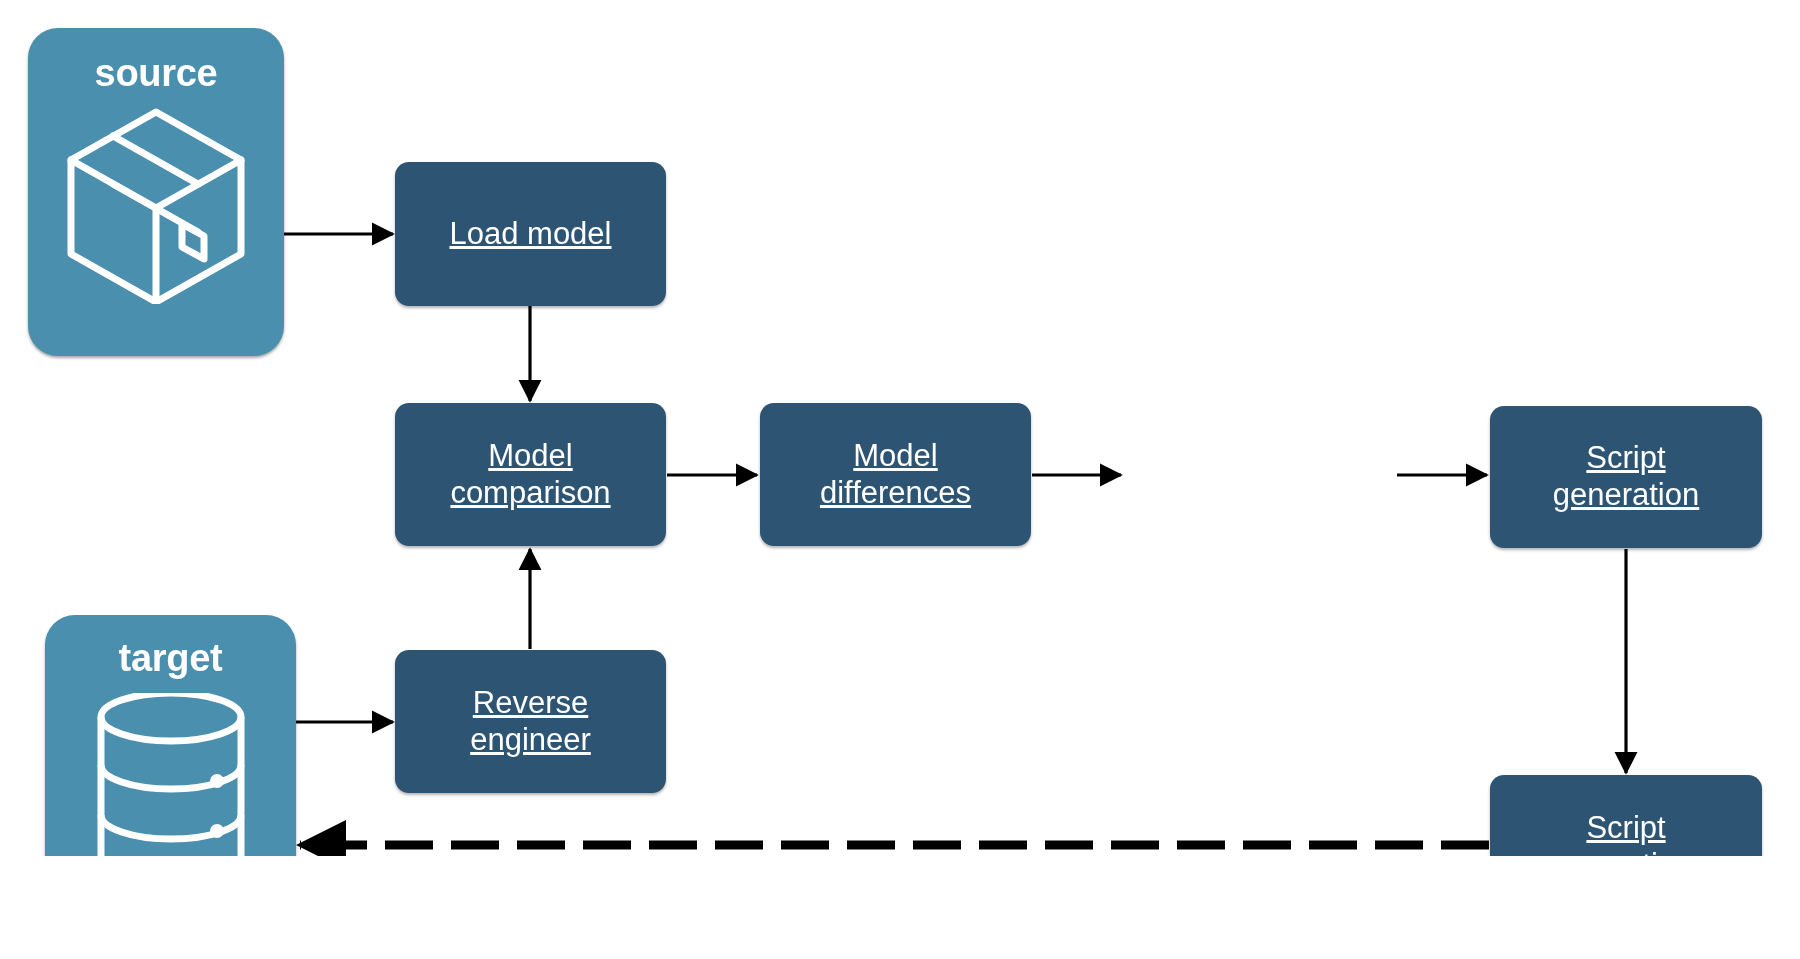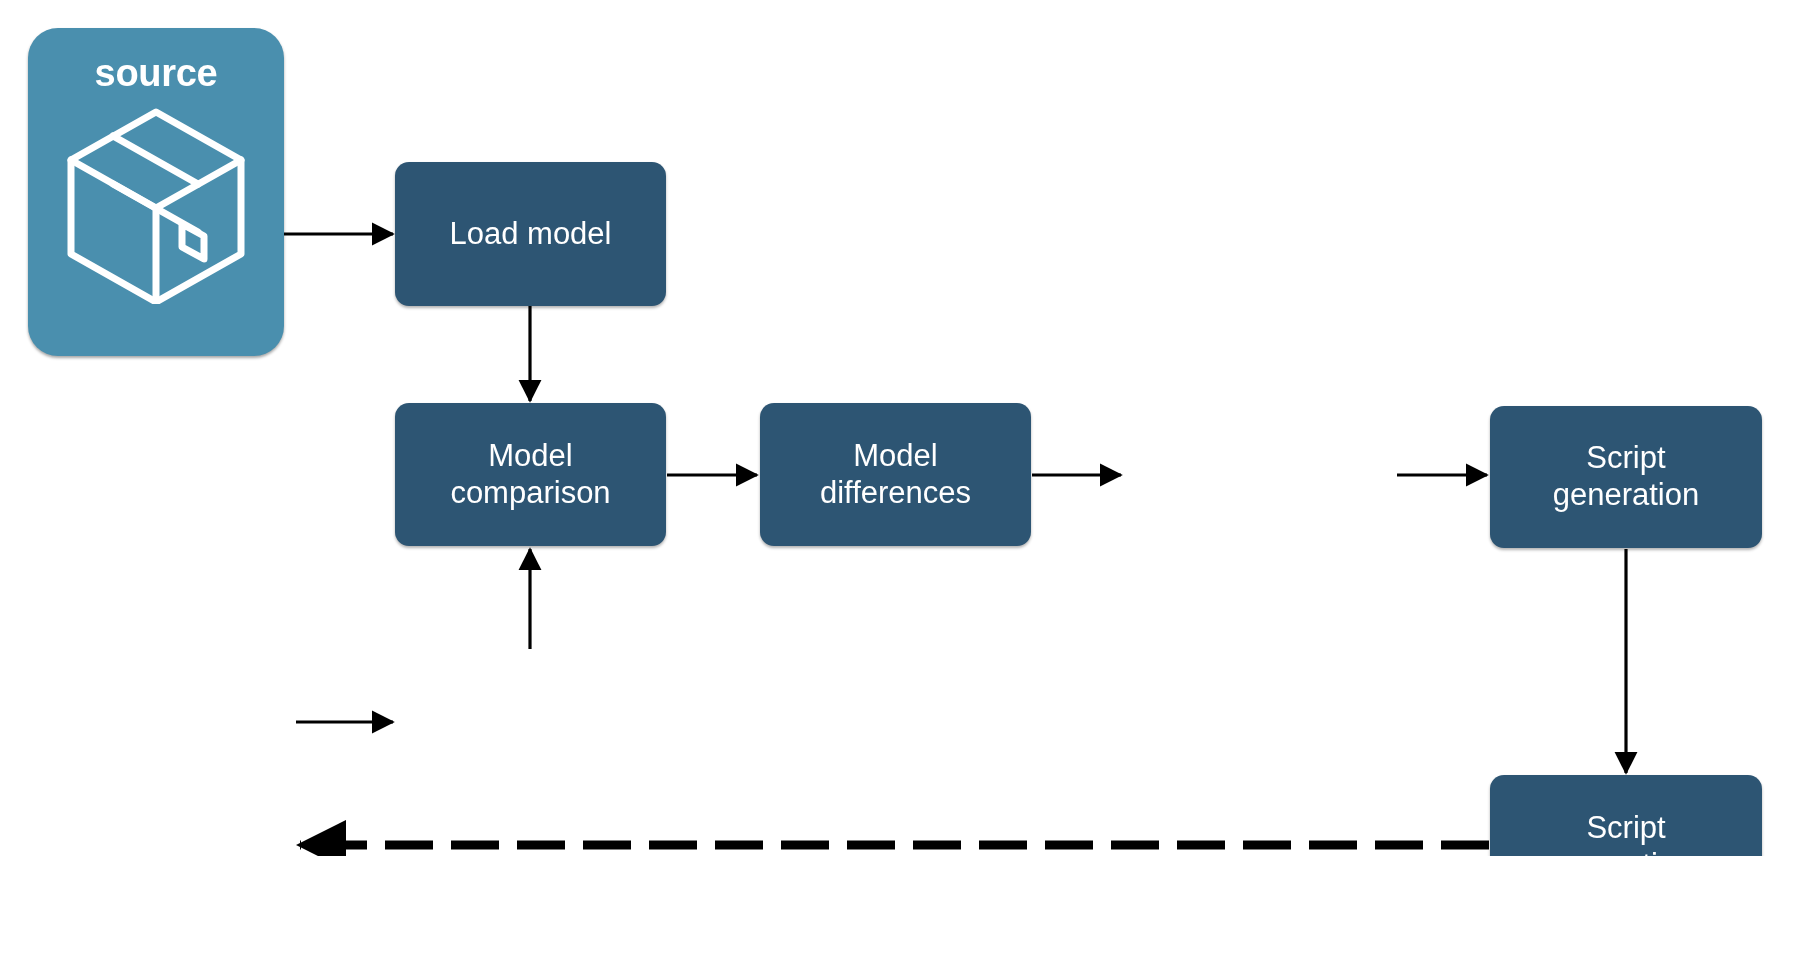--- a/index.html
+++ b/index.html
@@ -52,20 +52,21 @@
     box-sizing: border-box;
   }
   .pbox .pbox-label {
     color: #ffffff;
     font-size: 31px;
     line-height: 1.18;
     text-align: center;
     white-space: pre-line;
     padding: 0 10px;
     user-select: none;
+    text-decoration: underline;
   }
   
   #wires {
     position: absolute;
     left: 0;
     top: 0;
     width: 1800px;
     height: 959px;
     pointer-events: none;
   }
@@ -134,30 +135,57 @@
 
           <path d="M 50 32 L 135 80"></path>
           <path d="M 50 80 L 135 128"></path>
         </g>
 
         <path d="M 119 120 L 141 132 L 141 155 L 119 143 Z" fill="none" stroke="#ffffff" stroke-width="7" stroke-linejoin="round"></path>
       </svg>
     </div>
   </div>
 
+  <div class="endpoint" style="left:45px; top:615px; width:251px; height:325px; padding-top:24px;">
+    <div class="ep-label">target</div>
+    <div class="ep-icon" style="margin-top:16px;">
+      <svg width="152" height="196" viewBox="0 0 152 196" xmlns="http://www.w3.org/2000/svg">
+        <g fill="none" stroke="#ffffff" stroke-width="7" stroke-linejoin="round">
+
+          <path d="M 6 24 L 6 172"></path>
+          <path d="M 146 24 L 146 172"></path>
+
+          <path d="M 6 172 a 70 24 0 0 0 140 0"></path>
+
+          <ellipse cx="76" cy="24" rx="70" ry="24"></ellipse>
+
+          <path d="M 6 72 a 70 24 0 0 0 140 0"></path>
+          <path d="M 6 122 a 70 24 0 0 0 140 0"></path>
+        </g>
+
+        <circle cx="122" cy="88" r="7" fill="#ffffff"></circle>
+        <circle cx="122" cy="138" r="7" fill="#ffffff"></circle>
+        <circle cx="122" cy="186" r="7" fill="#ffffff"></circle>
+      </svg>
+    </div>
+  </div>
 
   <div class="pbox" style="left:395px; top:162px; width:271px; height:144px;">
     <span class="pbox-label">Load model</span>
   </div>
 
   <div class="pbox" style="left:395px; top:403px; width:271px; height:143px;">
     <span class="pbox-label">Model
 comparison</span>
   </div>
 
+  <div class="pbox" style="left:395px; top:650px; width:271px; height:143px;">
+    <span class="pbox-label">Reverse
+engineer</span>
+  </div>
 
   <div class="pbox" style="left:760px; top:403px; width:271px; height:143px;">
     <span class="pbox-label">Model
 differences</span>
   </div>
 
 
   <div class="pbox" style="left:1490px; top:406px; width:272px; height:142px;">
     <span class="pbox-label">Script
 generation</span>

